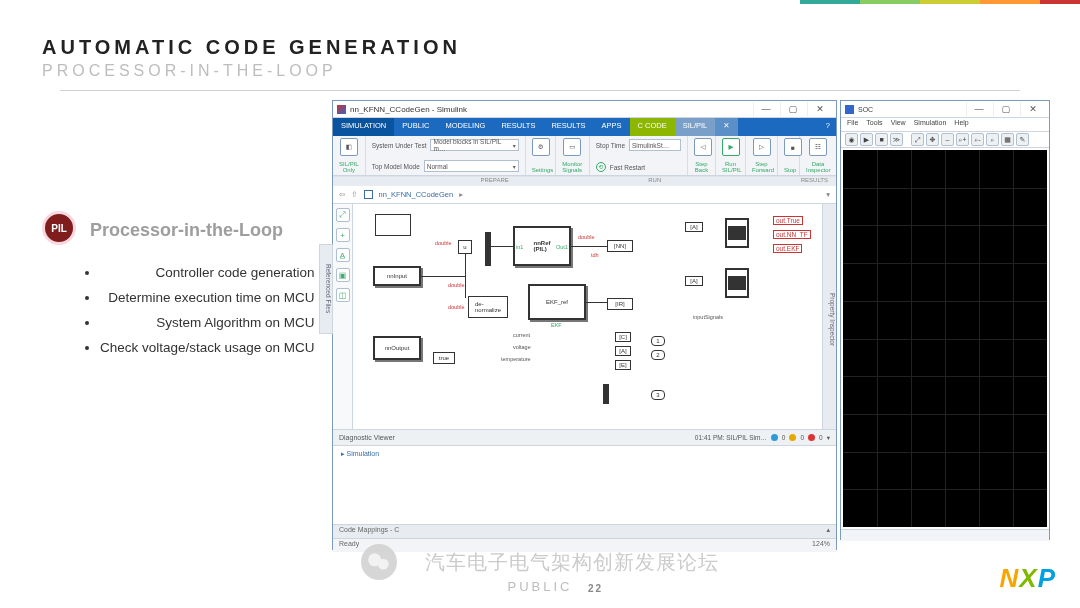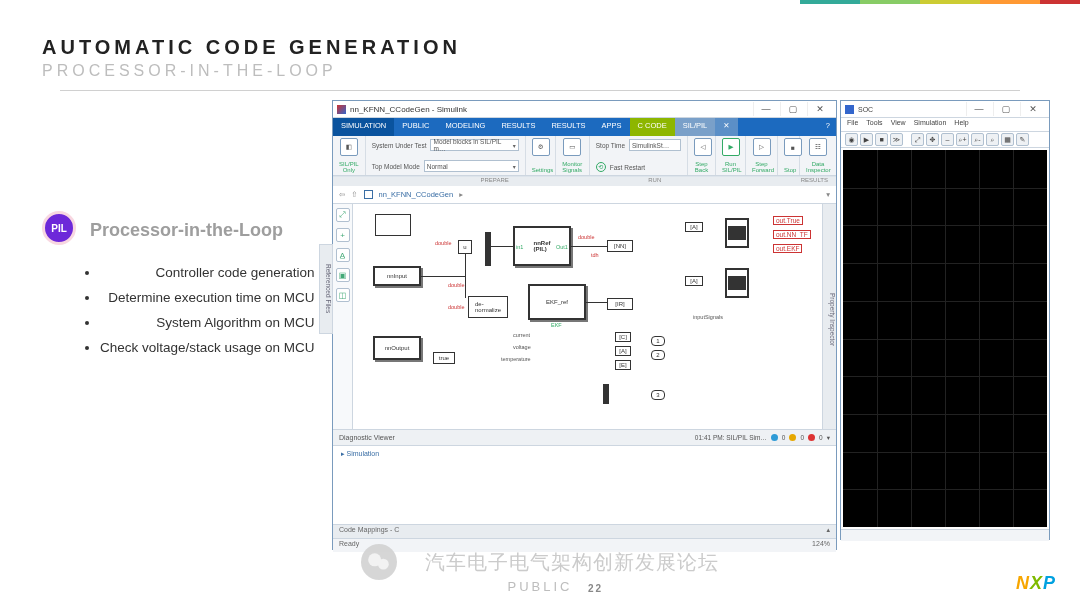--- a/index.html
+++ b/index.html
@@ -10,21 +10,21 @@
   .s2 { width: 60px; background: #8c6; }
   .s3 { width: 60px; background: #cc3; }
   .s4 { width: 60px; background: #f93; }
   .s5 { width: 40px; background: #c33; }
 
   .slide-title { position: absolute; top: 36px; left: 42px; font-size: 20px; font-weight: 900; letter-spacing: 4px; color: #222; }
   .slide-sub   { position: absolute; top: 62px; left: 42px; font-size: 16px; font-weight: 400; letter-spacing: 4px; color: #bdbdbd; }
 
   .divider { position: absolute; top: 90px; left: 60px; width: 960px; border-top: 1px solid #d0d0d0; }
 
-  .pil-badge { position: absolute; top: 211px; left: 42px; width: 34px; height: 34px; border-radius: 50%; background: #6d28d9; display: flex; align-items: center; justify-content: center; color: #fff; font-size: 10px; font-weight: 700; border: 3px solid #f8d7e1; }
+  .pil-badge { position: absolute; top: 211px; left: 42px; width: 34px; height: 34px; border-radius: 50%; background: #7f1d1d; display: flex; align-items: center; justify-content: center; color: #fff; font-size: 10px; font-weight: 700; border: 3px solid #f8d7e1; }
   .pil-heading { position: absolute; top: 220px; left: 90px; font-size: 18px; font-weight: 700; color: #9e9e9e; }
   .bullets { position: absolute; top: 255px; left: 100px; list-style: disc; font-size: 13.5px; color: #333; }
   .bullets li { margin: 10px 0; text-align: right; }
 
   
   .simulink-window { position: absolute; top: 100px; left: 332px; width: 505px; height: 450px; border: 1px solid #7a9bbd; background: #f5f7f9; font-size: 8px; color: #333; }
   .win-titlebar { height: 17px; background: #fff; display: flex; align-items: center; padding: 0 4px; border-bottom: 1px solid #cdd6e0; }
   .win-titlebar .ticon { width: 9px; height: 9px; background: linear-gradient(135deg,#c33,#36c); margin-right: 4px; }
   .win-ctrls { margin-left: auto; display: flex; gap: 2px; }
   .win-ctrls span { width: 25px; height: 14px; display: flex; align-items: center; justify-content: center; border-left: 1px solid #eee; font-size: 9px; color: #555; }
@@ -89,21 +89,21 @@
   .scope-status{height:12px;background:#f2f4f7;border-top:1px solid #cdd6e0;}
 
   
   .watermark { position:absolute; bottom:28px; left:50%; transform:translateX(-50%); display:flex; align-items:center; gap:28px; color:#c2c2c2; opacity:.85;}
   .wechat-icon{width:36px;height:36px;border-radius:50%;background:#d0d0d0;position:relative;display:flex;align-items:center;justify-content:center;}
   .wechat-icon svg{width:26px;height:26px;fill:#f0f0f0;}
   .wm-text{font-size:20px;letter-spacing:1px;}
 
   .footer-public{position:absolute;bottom:14px;left:50%;transform:translateX(-50%);font-size:13px;letter-spacing:3px;color:#bdbdbd;}
   .footer-num{position:absolute;bottom:14px;left:calc(50% + 48px);font-size:10px;letter-spacing:2px;color:#888;font-weight:700;}
-  .logo-nxp{position:absolute;bottom:14px;right:24px;font-size:18px;font-weight:900;font-style:italic;letter-spacing:1px;}
+  .logo-nxp{position:absolute;bottom:14px;right:24px;font-size:26px;font-weight:900;font-style:italic;letter-spacing:1px;}
   .logo-nxp .n{color:#f7a600;} .logo-nxp .x{color:#7fba00;} .logo-nxp .p{color:#00a1e0;}
 </style>
 </head>
 <body>
 
 <div class="top-stripe">
   <span class="s1"></span>
     <span class="s2"></span>
     <span class="s3"></span>
     <span class="s4"></span>

